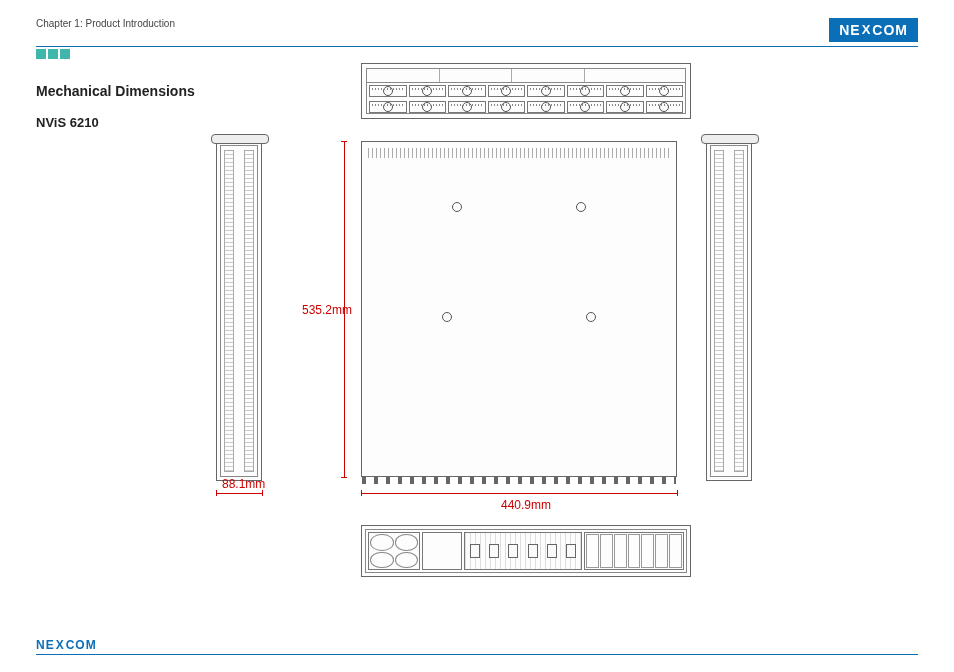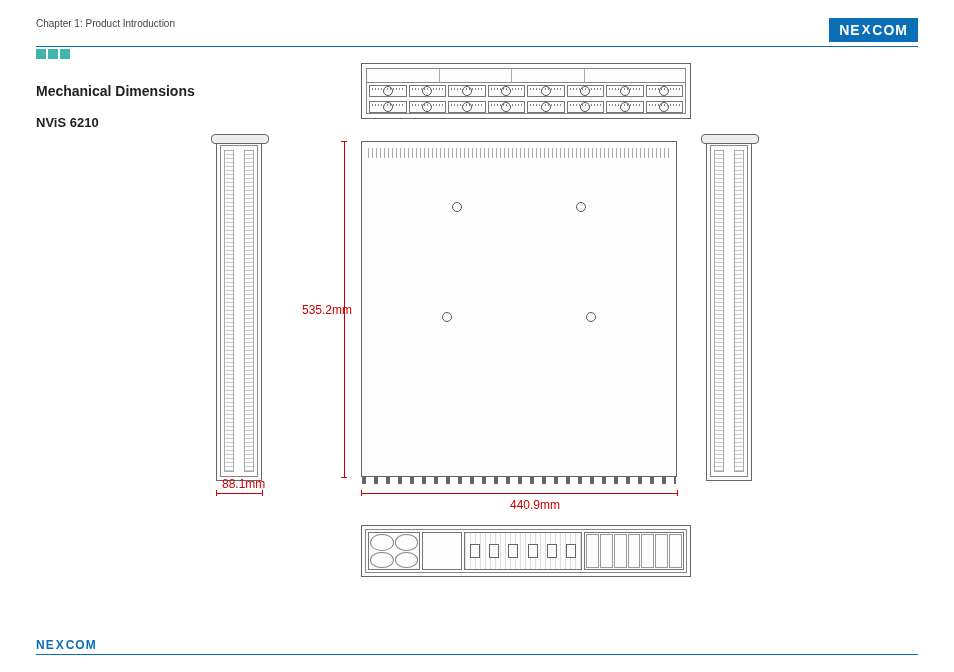--- a/index.html
+++ b/index.html
@@ -231,21 +231,21 @@
     <div class="dim" style="top:240px; left:86px;">535.2mm</div>
 
     <div class="dim-line-h" style="top:430px; left:0; width:46px;"></div>
     <div class="dim-tick-v" style="top:427px; left:0;"></div>
     <div class="dim-tick-v" style="top:427px; left:46px;"></div>
     <div class="dim" style="top:414px; left:6px;">88.1mm</div>
 
     <div class="dim-line-h" style="top:430px; left:145px; width:316px;"></div>
     <div class="dim-tick-v" style="top:427px; left:145px;"></div>
     <div class="dim-tick-v" style="top:427px; left:461px;"></div>
-    <div class="dim" style="top:435px; left:294px;">440.9mm</div>
+    <div class="dim" style="top:435px; left:285px;">440.9mm</div>
 
   </div>
 </div>
 
 <div class="footer">
   <div class="footer-logo">
     <span>NE</span>
       <span>X</span>
       <span>COM</span>
   </div>

